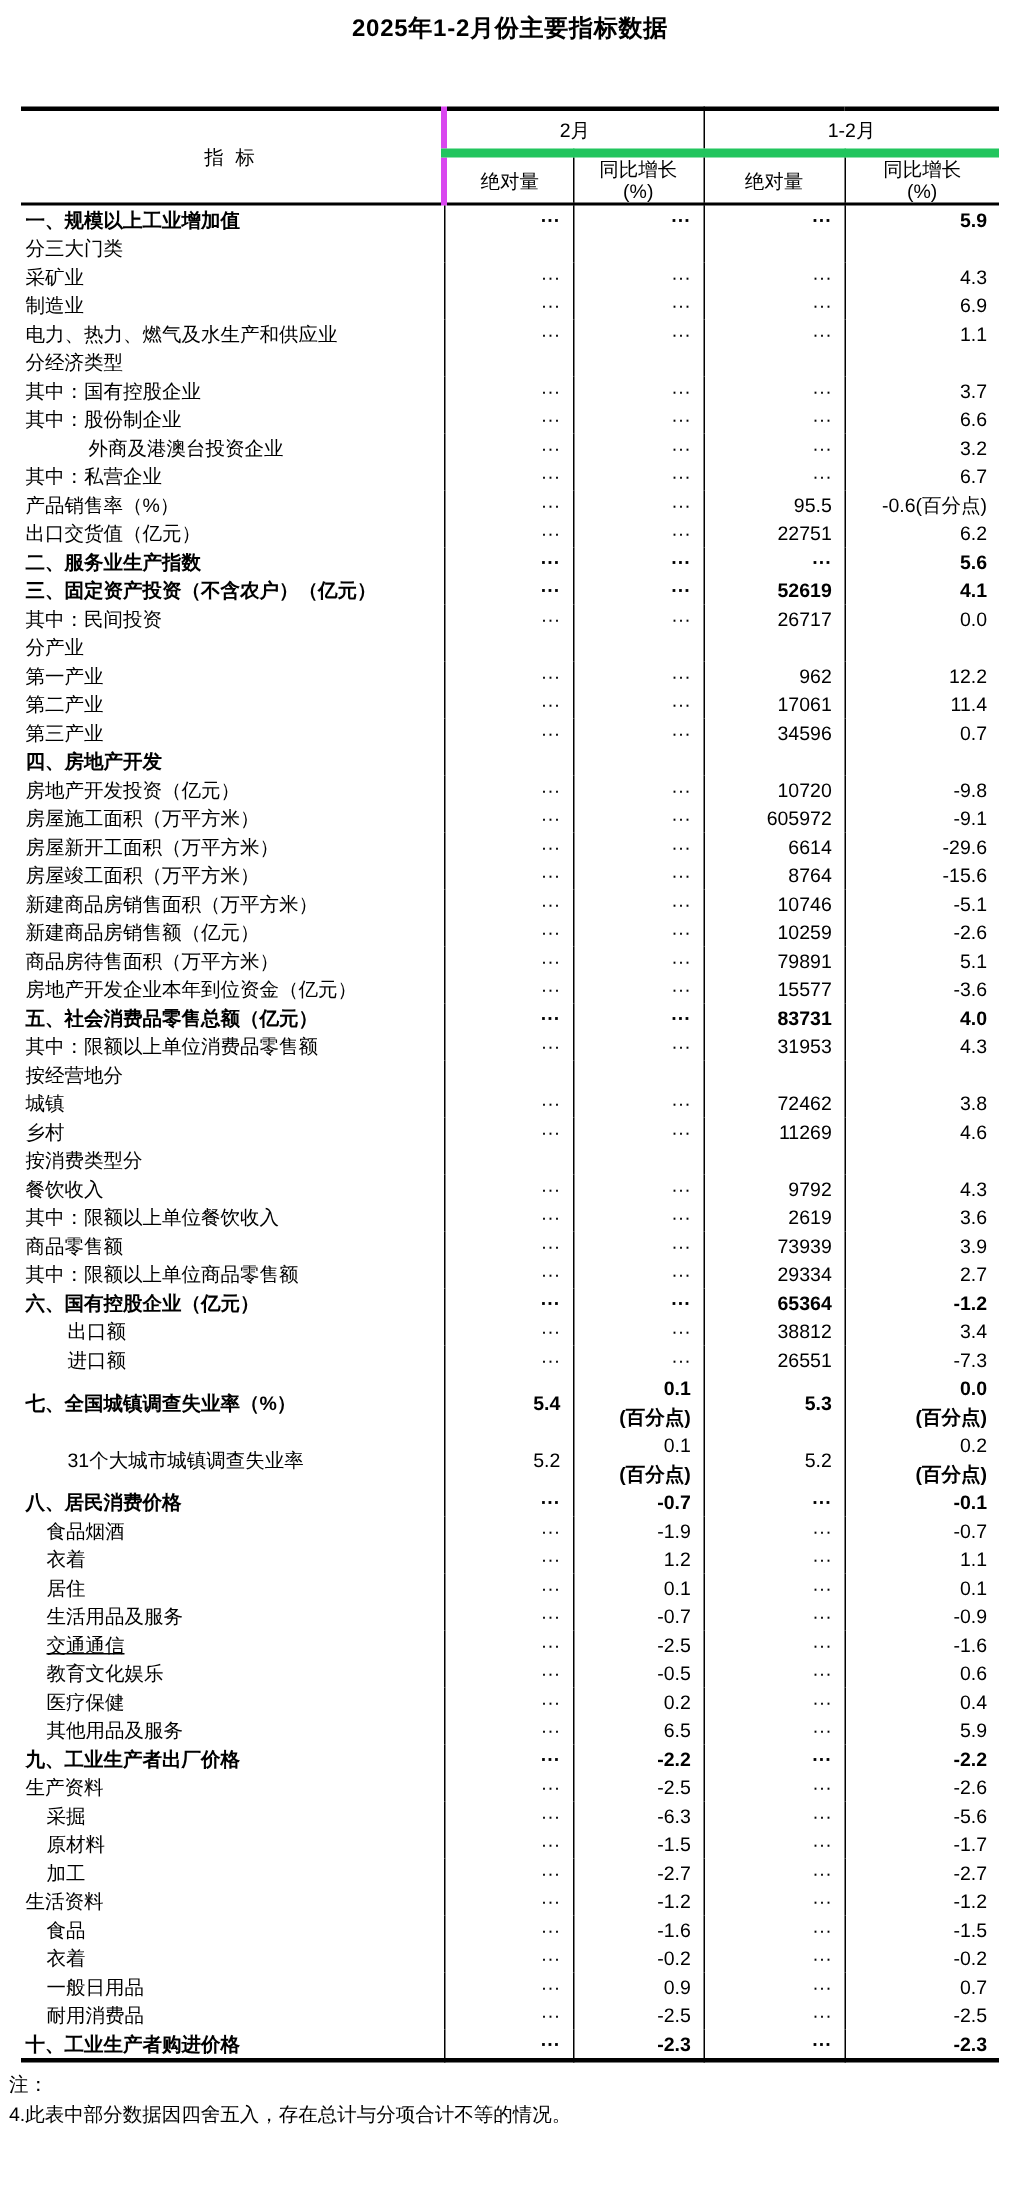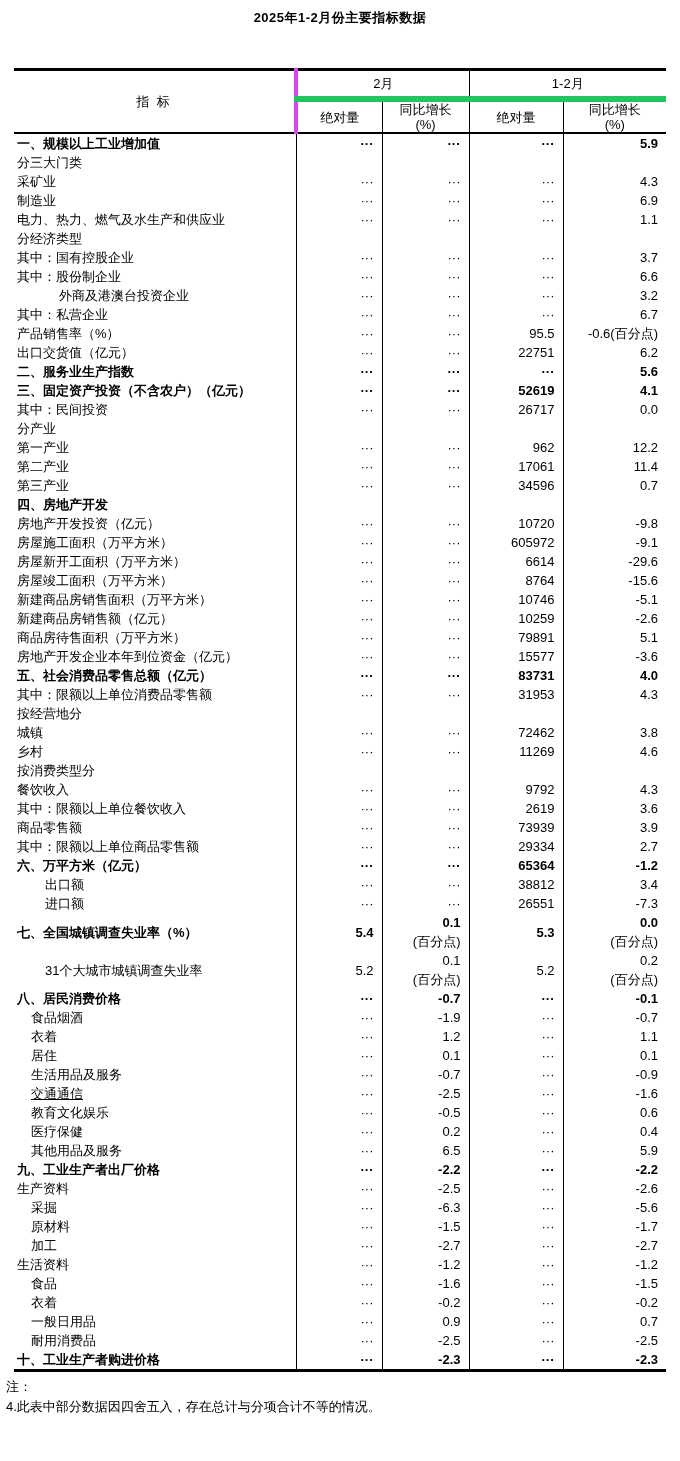--- a/index.html
+++ b/index.html
@@ -5,21 +5,21 @@
   html,body { margin:0; padding:0; }
   body {
     width:680px; height:1461px;
     background:#ffffff; color:#000;
     font-family:"Liberation Sans", sans-serif;
     overflow:hidden;
   }
   .title {
     padding-top:9px;
     text-align:center;
-    font-size:13px;
+    font-size:16px;
     font-weight:bold;
     letter-spacing:0.5px;
   }
   table.indicators {
     border-collapse:collapse;
     table-layout:fixed;
     margin:41px 0 0 14px;
     border-top:3px solid #000;
     border-bottom:3px solid #000;
   }
@@ -36,21 +36,21 @@
   .th-group { height:25px; border-bottom:6px solid #22c55e; }
   .th-ind   { border-right:4px solid #d946ef; letter-spacing:2px; }
   .th-sub   { height:26px; line-height:15px; }
   .gb       { border-right:1px solid #000; }
   .c0,.c1,.c2,.c3 { border-right:1px solid #000; }
   tbody td { height:19px; line-height:19px; }
   td.label { text-align:left; padding-left:3px; }
   td.val   { text-align:right; padding-right:8px; }
   tr.bold-row td { font-weight:bold; }
   td div { line-height:19px; }
-  td div.sub { font-weight:normal; }
+  td div.sub { font-weight:bold; }
   .notes {
     margin:5px 0 0 6px;
     max-width:666px;
     font-size:13px;
     line-height:20px;
   }
   .notes .note-line { white-space:normal; }
 </style>
 </head>
 <body>
@@ -643,21 +643,21 @@
           <div>···</div>
         </td>
         <td class="val c3">
           <div>29334</div>
         </td>
         <td class="val">
           <div>2.7</div>
         </td>
       </tr>
       <tr class="bold-row">
-        <td class="label c0">六、万平方米（亿元）</td>
+        <td class="label c0">六、国有控股企业（亿元）</td>
         <td class="val c1">
           <div>···</div>
         </td>
         <td class="val c2">
           <div>···</div>
         </td>
         <td class="val c3">
           <div>65364</div>
         </td>
         <td class="val">

